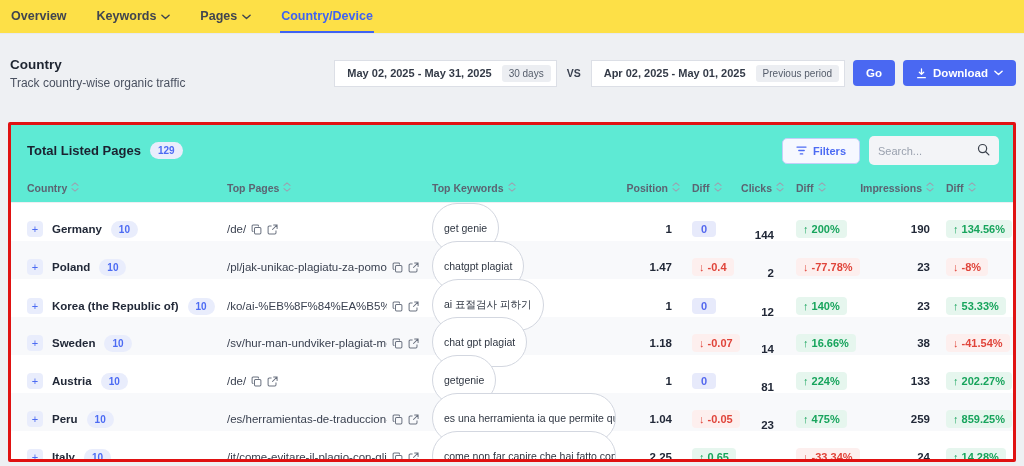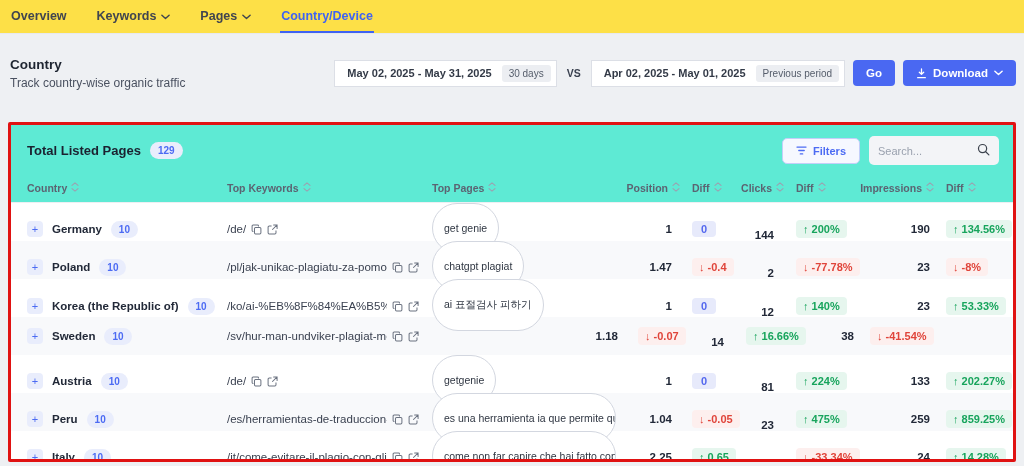--- a/index.html
+++ b/index.html
@@ -217,27 +217,27 @@
     </div>
 
     <div class="thead">
       <div class="hcell">
         <span>Country</span>
           <span class="sort"><svg width="8" height="10" viewBox="0 0 8 10">
               <path d="M1 3.4L4 .8l3 2.6M1 6.6L4 9.2l3-2.6" fill="none" stroke="currentColor" stroke-width="1.1" stroke-linecap="round" stroke-linejoin="round"></path>
             </svg></span>
       </div>
       <div class="hcell">
+        <span>Top Pages</span>
+          <span class="sort"><svg width="8" height="10" viewBox="0 0 8 10">
+              <path d="M1 3.4L4 .8l3 2.6M1 6.6L4 9.2l3-2.6" fill="none" stroke="currentColor" stroke-width="1.1" stroke-linecap="round" stroke-linejoin="round"></path>
+            </svg></span>
+      </div>
+      <div class="hcell">
         <span>Top Keywords</span>
-          <span class="sort"><svg width="8" height="10" viewBox="0 0 8 10">
-              <path d="M1 3.4L4 .8l3 2.6M1 6.6L4 9.2l3-2.6" fill="none" stroke="currentColor" stroke-width="1.1" stroke-linecap="round" stroke-linejoin="round"></path>
-            </svg></span>
-      </div>
-      <div class="hcell">
-        <span>Top Pages</span>
           <span class="sort"><svg width="8" height="10" viewBox="0 0 8 10">
               <path d="M1 3.4L4 .8l3 2.6M1 6.6L4 9.2l3-2.6" fill="none" stroke="currentColor" stroke-width="1.1" stroke-linecap="round" stroke-linejoin="round"></path>
             </svg></span>
       </div>
       <div class="hcell right">
         <span>Position</span>
           <span class="sort"><svg width="8" height="10" viewBox="0 0 8 10">
               <path d="M1 3.4L4 .8l3 2.6M1 6.6L4 9.2l3-2.6" fill="none" stroke="currentColor" stroke-width="1.1" stroke-linecap="round" stroke-linejoin="round"></path>
             </svg></span>
       </div>
@@ -384,20 +384,23 @@
                 <path d="M8.2 2.6V2.2a1 1 0 00-1-1H2.2a1 1 0 00-1 1v5a1 1 0 001 1h.4" fill="none" stroke="currentColor" stroke-width="1.1"></path>
               </svg>
       </span>
       <span class="icon-btn">
         <svg width="11" height="11" viewBox="0 0 12 12">
                 <path d="M5 2.2H2.4a1.2 1.2 0 00-1.2 1.2v6.2a1.2 1.2 0 001.2 1.2h6.2a1.2 1.2 0 001.2-1.2V7" fill="none" stroke="currentColor" stroke-width="1.1"></path>
                 <path d="M7.2 1h3.8v3.8M10.8 1.2L6 6" fill="none" stroke="currentColor" stroke-width="1.1" stroke-linecap="round"></path>
               </svg>
       </span>
     </div>
+    <div>
+      <span class="keyword-pill">chat gpt plagiat</span>
+    </div>
     <div class="num c-pos">1.18</div>
     <div class="c-posdiff"><span class="diff diff-down">↓ -0.07</span></div>
     <div class="num c-clicks">14</div>
     <div class="c-clicksdiff"><span class="diff diff-up">↑ 16.66%</span></div>
     <div class="num c-impr">38</div>
     <div class="c-imprdiff"><span class="diff diff-down">↓ -41.54%</span></div>
   </div>
 
   <div class="trow">
     <div class="c-country">

